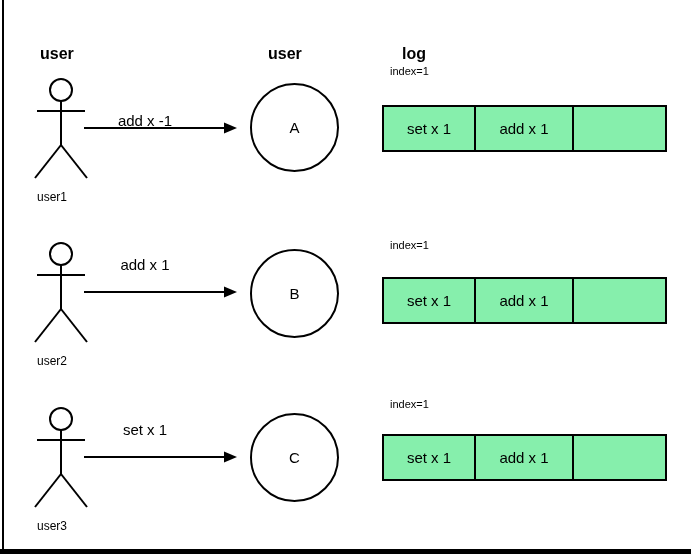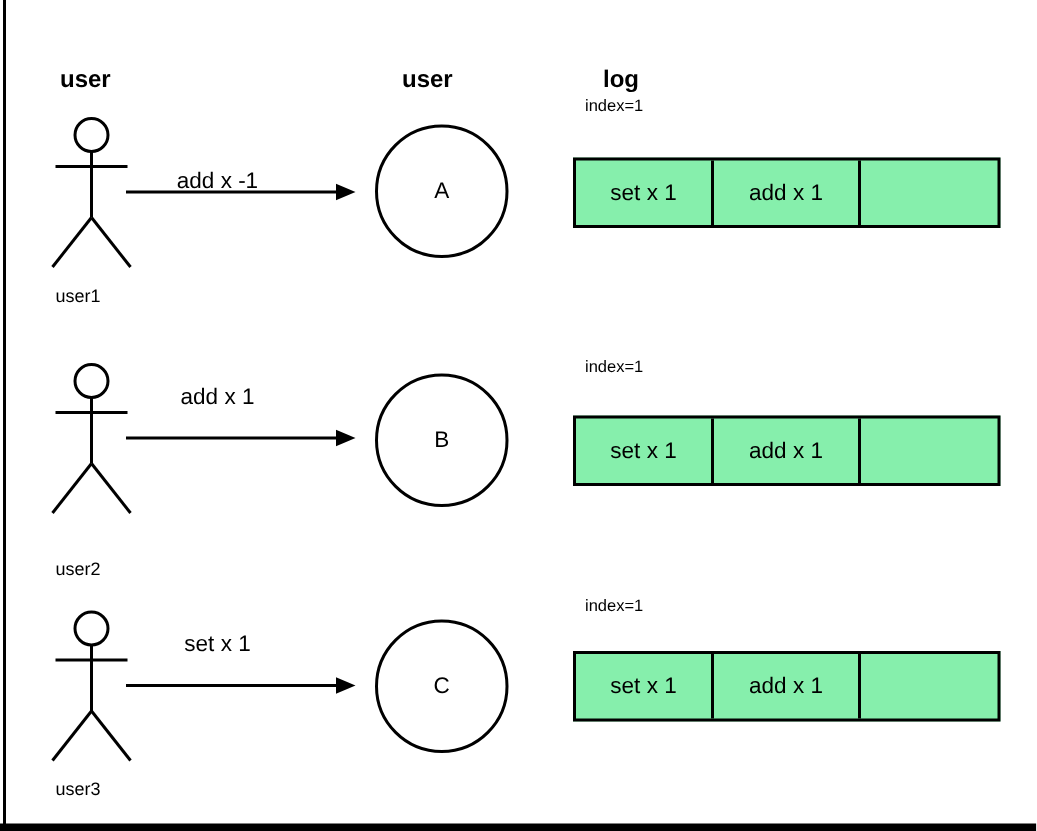--- a/index.html
+++ b/index.html
@@ -28,21 +28,21 @@
   .hdr-node { left: 268px; }
   .hdr-log  { left: 402px; }
 
   .actor { position: absolute; left: 30px; width: 62px; height: 105px; }
   .actor.r1 { top: 77px; } .actor.r2 { top: 241px; } .actor.r3 { top: 406px; }
 
   .user-label {
     position: absolute; left: 37px;
     font-size: 12px; white-space: nowrap;
   }
-  .user-label.r1 { top: 190px; } .user-label.r2 { top: 372px; } .user-label.r3 { top: 519px; }
+  .user-label.r1 { top: 190px; } .user-label.r2 { top: 354px; } .user-label.r3 { top: 519px; }
 
   .msg-label {
     position: absolute; left: 80px; width: 130px;
     text-align: center; font-size: 15px; white-space: nowrap;
   }
   .msg-label.r1 { top: 92px; margin-top: 20px; } .msg-label.r2 { top: 256px; } .msg-label.r3 { top: 421px; }
 
   .arrow { position: absolute; left: 80px; width: 160px; height: 16px; }
   .arrow.r1 { top: 120px; } .arrow.r2 { top: 284px; } .arrow.r3 { top: 449px; }
 

